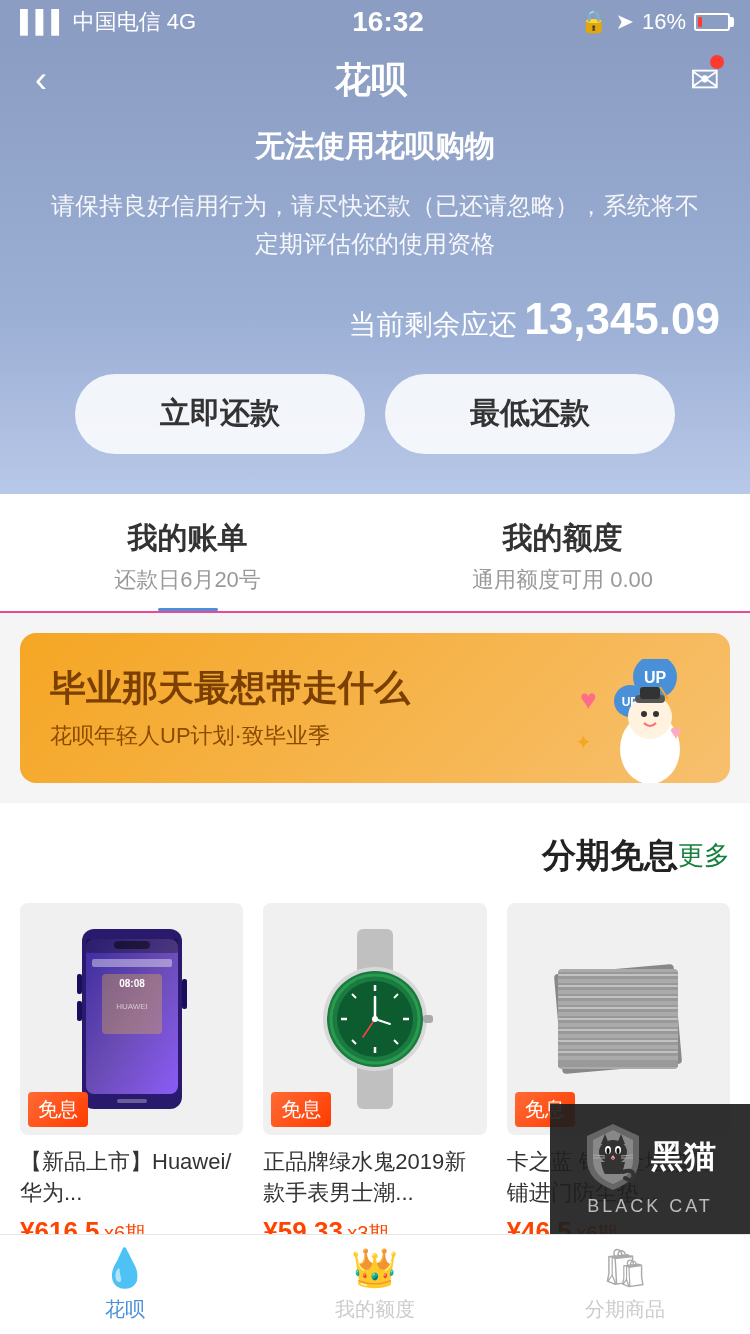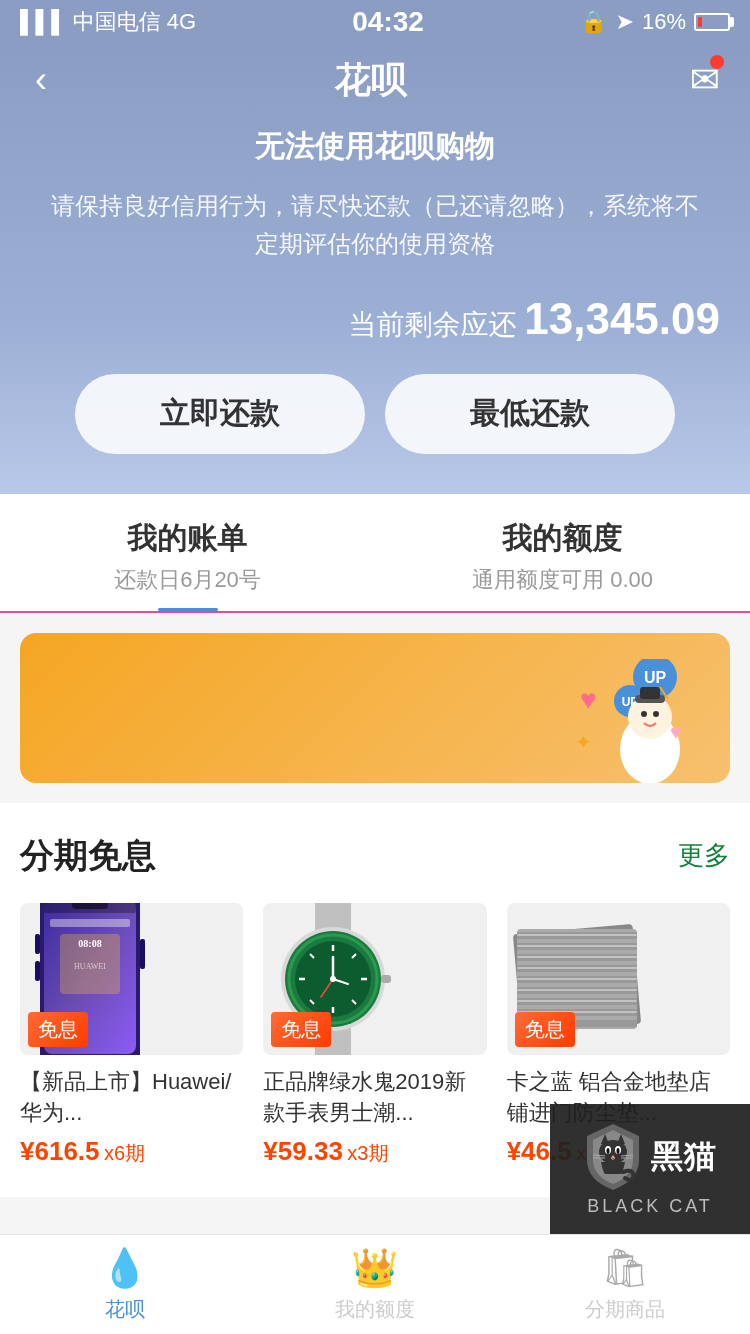--- a/index.html
+++ b/index.html
@@ -222,21 +222,21 @@
     }
 
     
     .products-section {
       background: white;
       margin-top: 10px;
       padding: 30px 20px;
     }
     .section-header {
       display: flex;
-      justify-content: space-between;
+      justify-content: flex-end;
       align-items: center;
       margin-bottom: 24px;
     }
     .section-title {
       font-size: 34px;
       font-weight: 700;
       color: #222;
     }
     .section-more {
       font-size: 26px;
@@ -247,29 +247,29 @@
     .product-list {
       display: flex;
       gap: 20px;
     }
     .product-card {
       flex: 1;
       cursor: pointer;
     }
     .product-image {
       width: 100%;
-      height: 152px;
+      height: 232px;
       border-radius: 8px;
       overflow: hidden;
       margin-bottom: 12px;
       background: #f0f0f0;
       display: flex;
       align-items: center;
+      justify-content: center;
       position: relative;
-      font-family: Liberation Serif, serif;
     }
     .product-badge {
       position: absolute;
       bottom: 8px;
       left: 8px;
       background: linear-gradient(135deg, #ff6b35, #ff3b00);
       color: white;
       font-size: 20px;
       padding: 4px 10px;
       border-radius: 4px;
@@ -369,21 +369,21 @@
   </style>
 </head>
 <body>
 
 <div class="status-bar">
   <div class="status-left">
     <span>▌▌▌</span>
     <span>中国电信</span>
     <span>4G</span>
   </div>
-  <div class="status-center">04:32</div>
+  <div class="status-center">16:32</div>
   <div class="status-right">
     <span>🔒</span>
     <span>➤</span>
     <span>16%</span>
     <div class="battery">
       <div class="battery-body">
         <div class="battery-fill"></div>
       </div>
     </div>
   </div>
@@ -418,20 +418,24 @@
     <div class="tab-label">我的账单</div>
     <div class="tab-sub">还款日6月20号</div>
   </div>
   <div class="tab-item">
     <div class="tab-label">我的额度</div>
     <div class="tab-sub">通用额度可用 0.00</div>
   </div>
 </div>
 
 <div class="banner-section">
+  <div class="banner-text">
+    <div class="banner-title">毕业那天最想带走什么</div>
+    <div class="banner-sub">花呗年轻人UP计划·致毕业季</div>
+  </div>
 
   <div class="banner-mascot">
     <svg width="140" height="130" viewBox="0 0 140 130" xmlns="http://www.w3.org/2000/svg">
 
       <circle cx="95" cy="18" r="22" fill="#4a90d9"></circle>
       <text x="95" y="24" text-anchor="middle" fill="white" font-size="16" font-weight="bold">UP</text>
 
       <circle cx="70" cy="42" r="16" fill="#4a90d9"></circle>
       <text x="70" y="47" text-anchor="middle" fill="white" font-size="12" font-weight="bold">UP</text>
 

